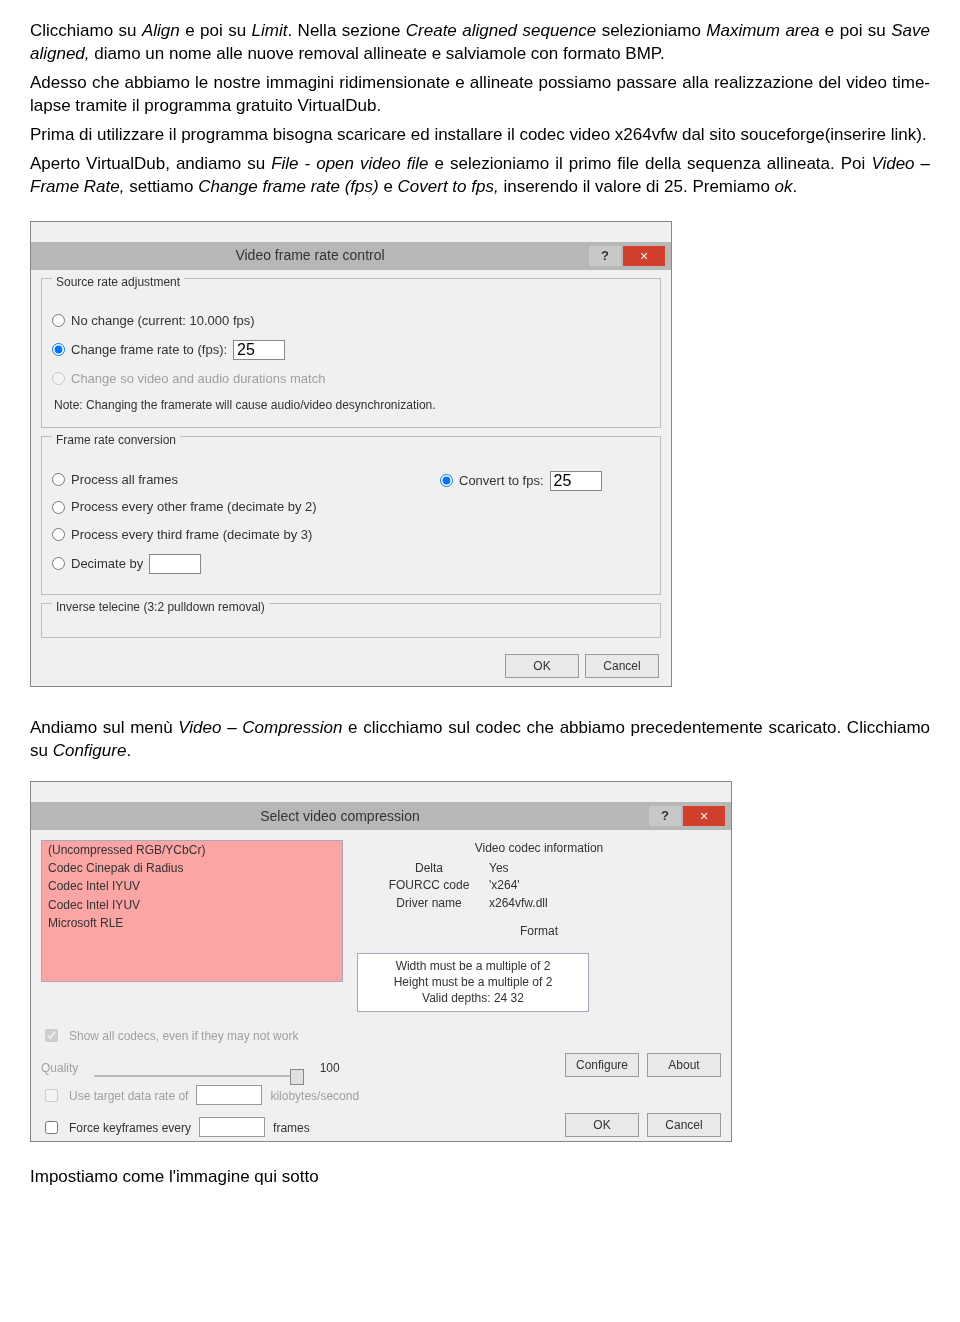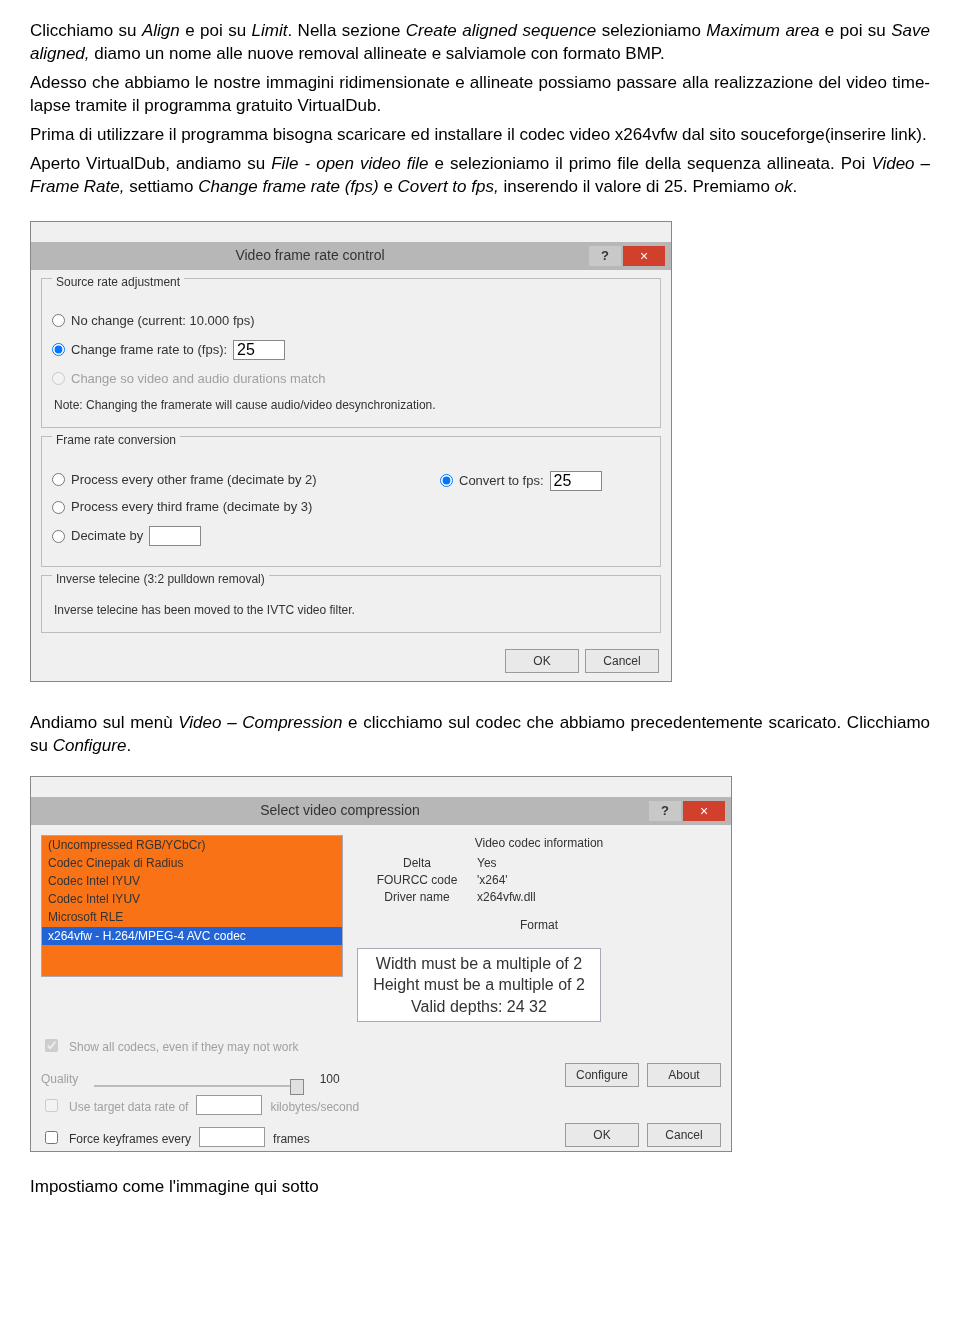--- a/index.html
+++ b/index.html
@@ -120,37 +120,37 @@
     color: #333;
   }
   .d2-body {
     display: flex;
     padding: 10px;
     gap: 14px;
   }
   .codec-list {
     width: 300px;
     height: 140px;
-    background: #f97316;
+    background: #fca5a5;
     border: 1px solid #a8a8b8;
     font-size: 12px;
     overflow: hidden;
   }
   .codec-list .item { padding: 1px 6px; white-space: nowrap; }
   .codec-list .item.sel { background: #2264d6; color: #fff; }
   .info-area { flex: 1; font-size: 12px; text-align: center; }
   .info-label { margin-bottom: 4px; }
-  .kv { display: flex; margin: 1px 0; }
+  .kv { display: flex; margin: 1px 12px; }
   .kv .k { width: 120px; }
   .fmt-box {
     margin-top: 14px;
     border: 1px solid #a8a8b8;
     background: #fff;
-    font-size: 16px;
-    padding: 4px 6px;
+    font-size: 12px;
+    padding: 4px 0;
     width: 230px;
   }
 
   .d2-row {
     display: flex;
     align-items: flex-end;
     padding: 4px 10px;
     gap: 8px;
     font-size: 12px;
   }
@@ -214,20 +214,24 @@
       </div>
     <div class="note">Note: Changing the framerate will cause audio/video desynchronization.</div>
   </div>
 
   <div class="group">
     <span class="legend">Frame rate conversion</span>
     <div class="two-col">
       <div class="left">
         <div class="radio-row">
             <input type="radio" name="g2" style="">
+            <span>Process all frames</span>
+          </div>
+        <div class="radio-row">
+            <input type="radio" name="g2" style="">
             <span>Process every other frame (decimate by 2)</span>
           </div>
         <div class="radio-row">
             <input type="radio" name="g2" style="">
             <span>Process every third frame (decimate by 3)</span>
           </div>
         <div class="radio-row">
             <input type="radio" name="g2" style="">
             <span>Decimate by</span>
             <input class="num-box" style="">
@@ -238,21 +242,20 @@
             <input type="radio" name="g2" checked="" style="">
             <span>Convert to fps:</span>
             <input class="num-box" value="25" style="">
           </div>
       </div>
     </div>
   </div>
 
   <div class="group">
     <span class="legend">Inverse telecine (3:2 pulldown removal)</span>
-    <div style="font-size:12px;padding:2px 0 4px 2px;">Inverse telecine has been moved to the IVTC video filter.</div>
   </div>
 
   <div class="btn-row">
     <div class="btn">OK</div>
     <div class="btn">Cancel</div>
   </div>
 </div>
 
 <p>
   <span>Andiamo sul menù </span><em>Video – Compression</em><span> e clicchiamo sul codec che abbiamo precedentemente scaricato. Clicchiamo su </span><em>Configure</em><span>.</span>
@@ -265,21 +268,20 @@
     <div class="close-btn">×</div>
   </div>
 
   <div class="d2-body">
     <div class="codec-list">
       <div class="item">(Uncompressed RGB/YCbCr)</div>
       <div class="item">Codec Cinepak di Radius</div>
       <div class="item">Codec Intel IYUV</div>
       <div class="item">Codec Intel IYUV</div>
       <div class="item">Microsoft RLE</div>
-      <div class="item sel">x264vfw - H.264/MPEG-4 AVC codec</div>
     </div>
     <div class="info-area">
       <div class="info-label">Video codec information</div>
       <div class="kv">
           <span class="k">Delta</span>
           <span>Yes</span>
         </div>
       <div class="kv">
           <span class="k">FOURCC code</span>
           <span>'x264'</span>

